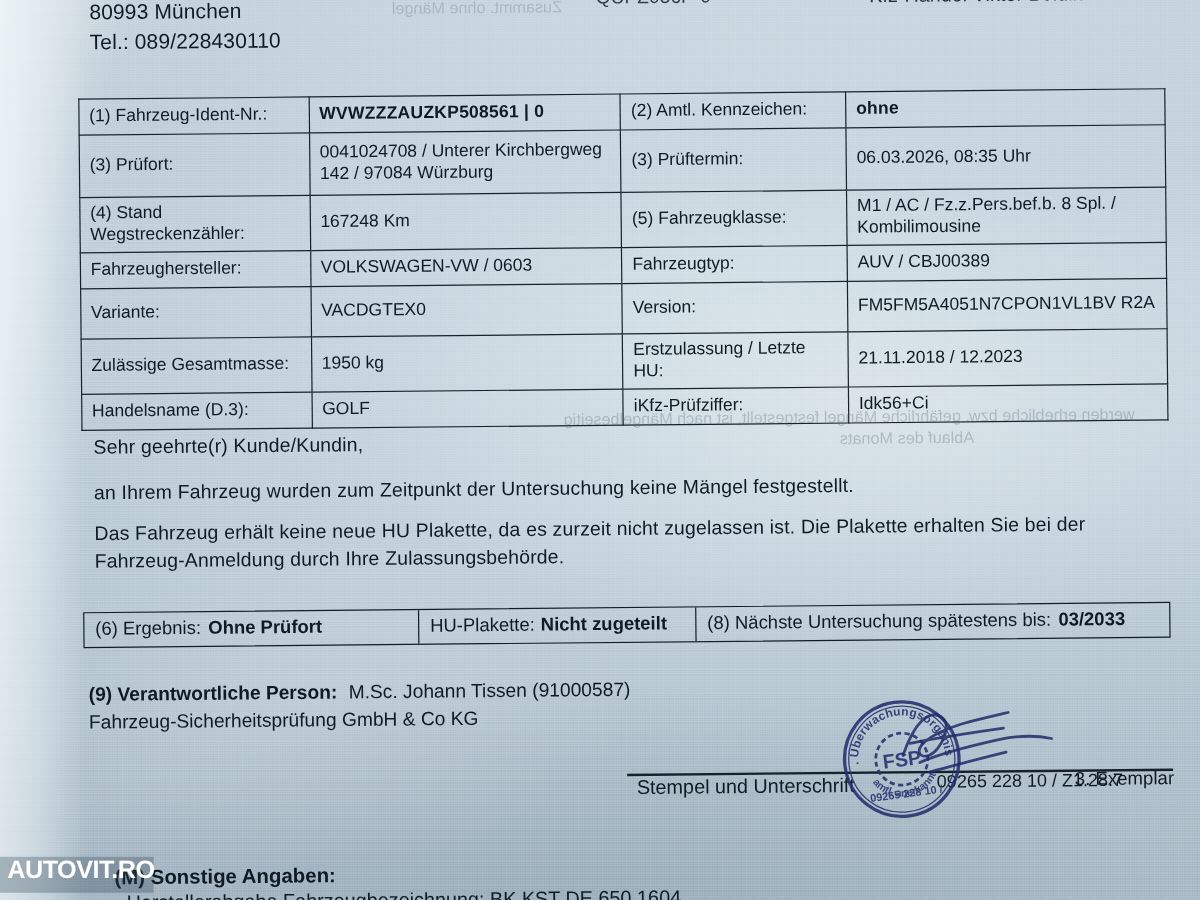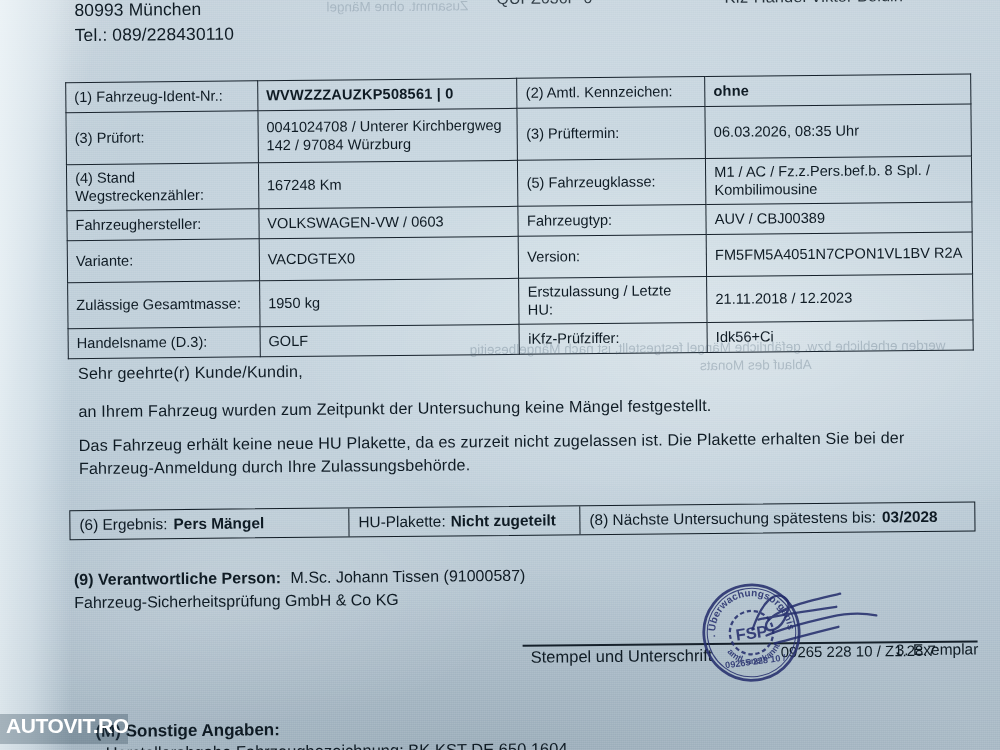--- a/index.html
+++ b/index.html
@@ -218,29 +218,29 @@
   <div class="ghost" id="g1">werden erhebliche bzw. gefährliche Mängel festgestellt, ist nach Mängelbeseitig</div>
   <div class="ghost" id="g2">Ablauf des Monats</div>
 
   <div class="body-p" id="p1">Sehr geehrte(r) Kunde/Kundin,</div>
   <div class="body-p" id="p2">an Ihrem Fahrzeug wurden zum Zeitpunkt der Untersuchung keine Mängel festgestellt.</div>
   <div class="body-p" id="p3">Das Fahrzeug erhält keine neue HU Plakette, da es zurzeit nicht zugelassen ist. Die Plakette erhalten Sie bei der Fahrzeug-Anmeldung durch Ihre Zulassungsbehörde.</div>
 
   <div id="resbar">
     <div class="cell" id="res-1">
       <span>(6) Ergebnis:</span>
-      <span class="b" style="margin-left:6px">Pers Mängel</span>
+      <span class="b" style="margin-left:6px">Ohne Prüfort</span>
     </div>
     <div class="cell" id="res-2">
       <span>HU-Plakette:</span>
       <span class="b" style="margin-left:5px">Nicht zugeteilt</span>
     </div>
     <div class="cell" id="res-3">
       <span>(8) Nächste Untersuchung spätestens bis:</span>
-      <span class="b" style="margin-left:6px">03/2028</span>
+      <span class="b" style="margin-left:6px">03/2033</span>
     </div>
   </div>
 
   <div id="resp">
     <div>
       <span class="b">(9) Verantwortliche Person:</span>
       <span style="margin-left:5px">M.Sc. Johann Tissen (91000587)</span>
     </div>
     <div>Fahrzeug-Sicherheitsprüfung GmbH &amp; Co KG</div>
   </div>

